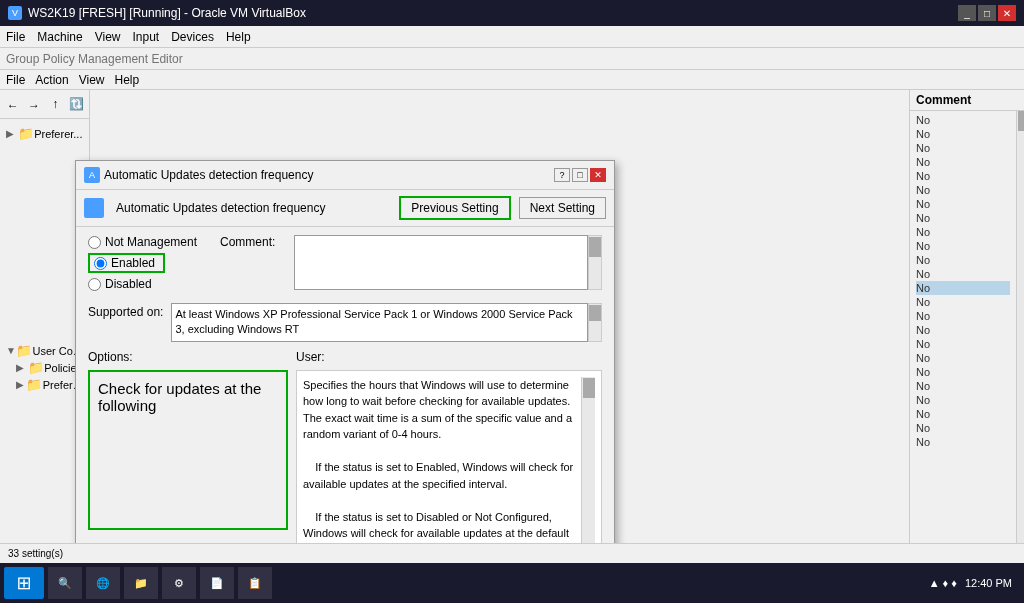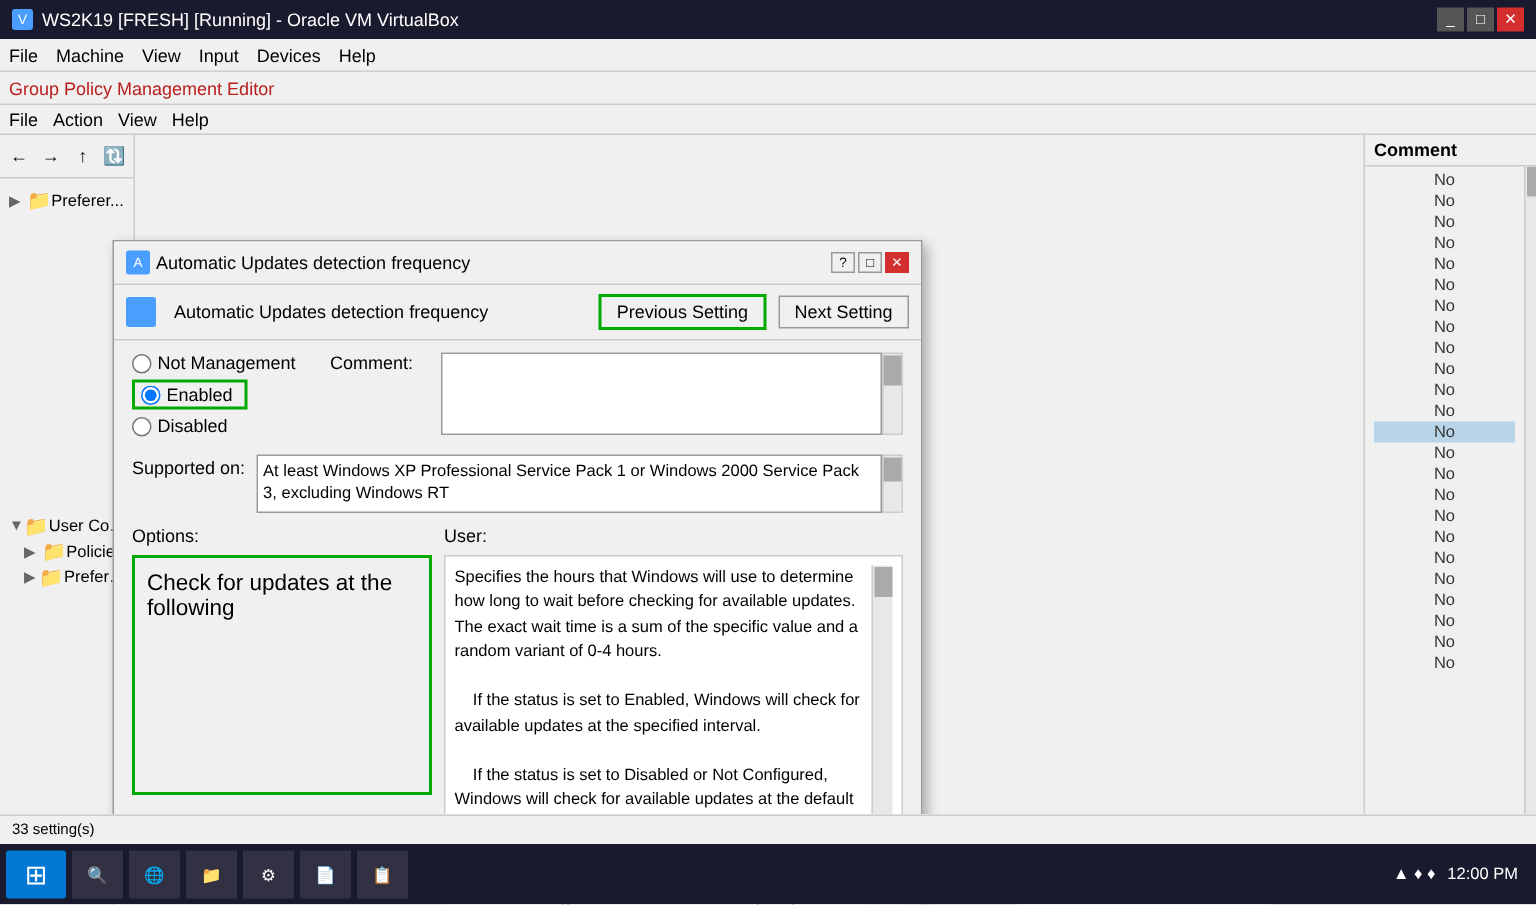--- a/index.html
+++ b/index.html
@@ -45,21 +45,21 @@
     
     .app-titlebar {
       background: #f0f0f0;
       padding: 3px 6px;
       display: flex;
       align-items: center;
       justify-content: space-between;
       border-bottom: 1px solid #ccc;
       height: 22px;
     }
-    .app-title { font-size: 12px; color: #b91c1c; }
+    .app-title { font-size: 12px; color: #737373; }
 
     
     .app-menubar {
       display: flex;
       gap: 10px;
       padding: 2px 6px;
       border-bottom: 1px solid #ccc;
       height: 20px;
       align-items: center;
       background: #f0f0f0;
@@ -124,21 +124,20 @@
       padding: 3px 6px;
       font-size: 12px;
       font-weight: bold;
       border-bottom: 1px solid #ccc;
     }
     .right-panel-content {
       padding: 2px 6px;
       font-size: 11px;
       overflow-y: auto;
       height: calc(100% - 25px);
-      text-align: center;
     }
     .right-panel-row {
       padding: 1px 0;
       color: #333;
     }
     .right-panel-row.highlighted { background: #b8d4e8; }
 
     
     .dialog-overlay {
       position: absolute;
@@ -558,15 +557,15 @@
     <div class="taskbar-icon">⚙</div>
   </div>
   <div class="taskbar-btn">
     <div class="taskbar-icon">📄</div>
   </div>
   <div class="taskbar-btn">
     <div class="taskbar-icon">📋</div>
   </div>
   <div class="taskbar-right">
     <span>▲ ♦ ♦</span>
-    <span>12:00 PM</span>
+    <span>12:40 PM</span>
   </div>
 </div>
 
 </body></html>

